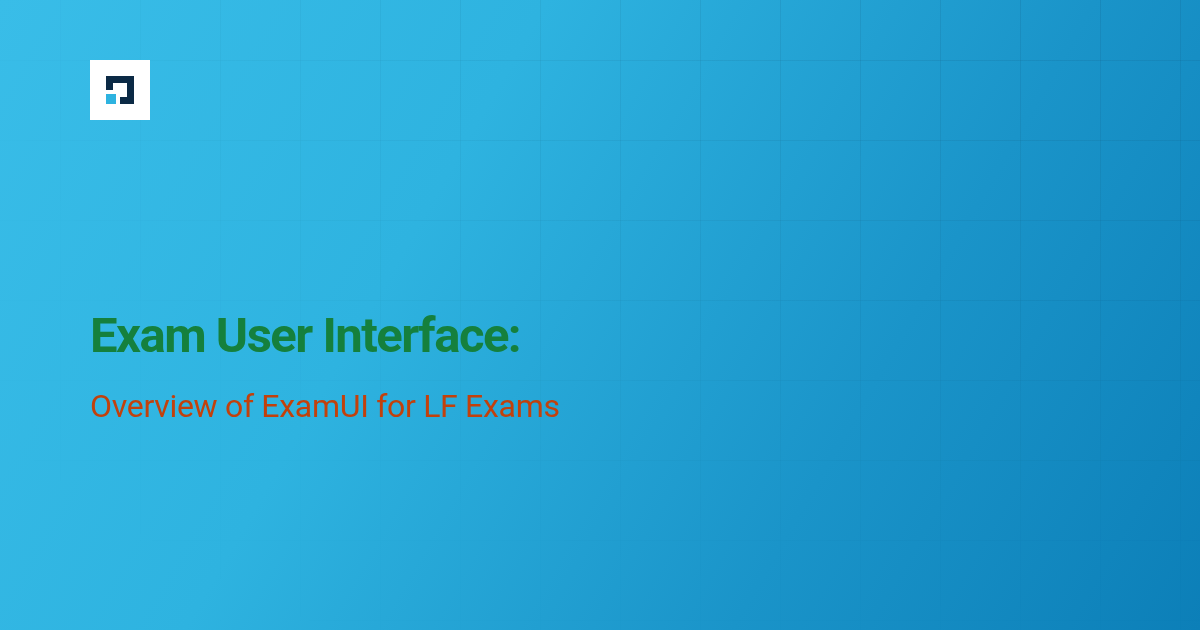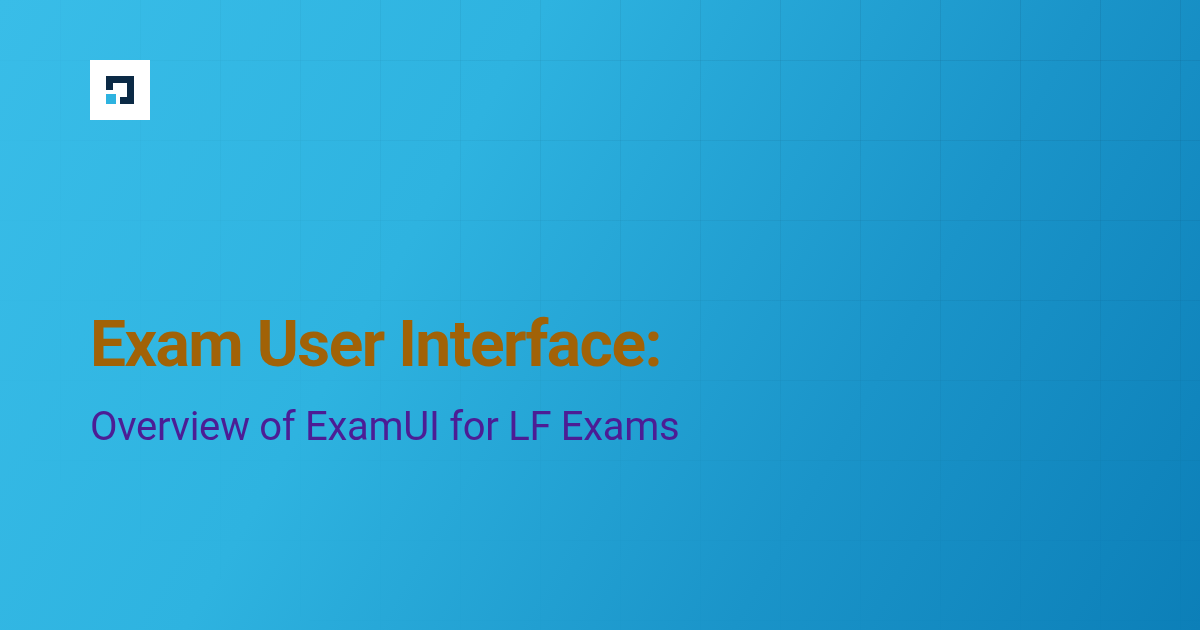--- a/index.html
+++ b/index.html
@@ -35,31 +35,31 @@
     width: 60px;
     height: 60px;
     background: #ffffff;
     display: flex;
     align-items: center;
     justify-content: center;
   }
   .logo-box svg { display: block; }
   .text-block { margin-top: 190px; }
   .title {
-    color: #a16207;
+    color: #15803d;
     font-weight: 700;
-    font-size: 64px;
+    font-size: 49px;
     line-height: 1.08;
     letter-spacing: -1.5px;
   }
   .subtitle {
     margin-top: 24px;
-    color: #4c1d95;
+    color: #c2410c;
     font-weight: 400;
-    font-size: 40px;
+    font-size: 32px;
     letter-spacing: -0.3px;
   }
 </style>
 </head>
 <body>
 
 <div class="bg"></div>
 <div class="grid-overlay"></div>
 
 <div class="content">

